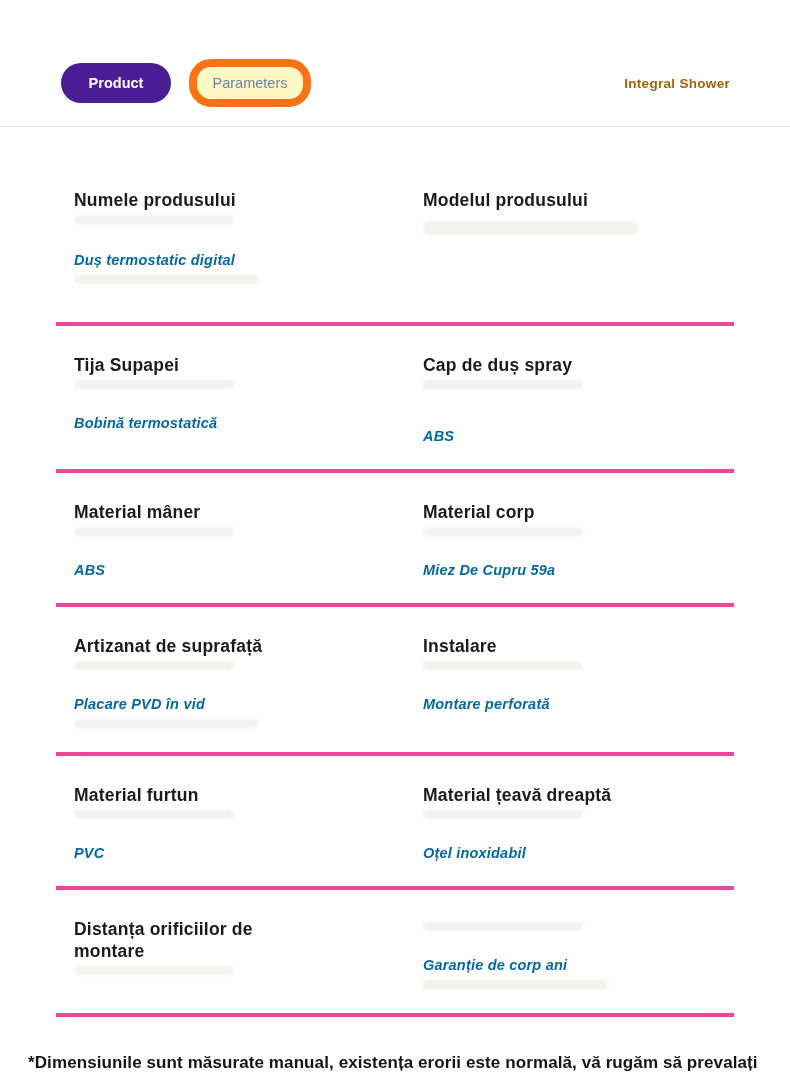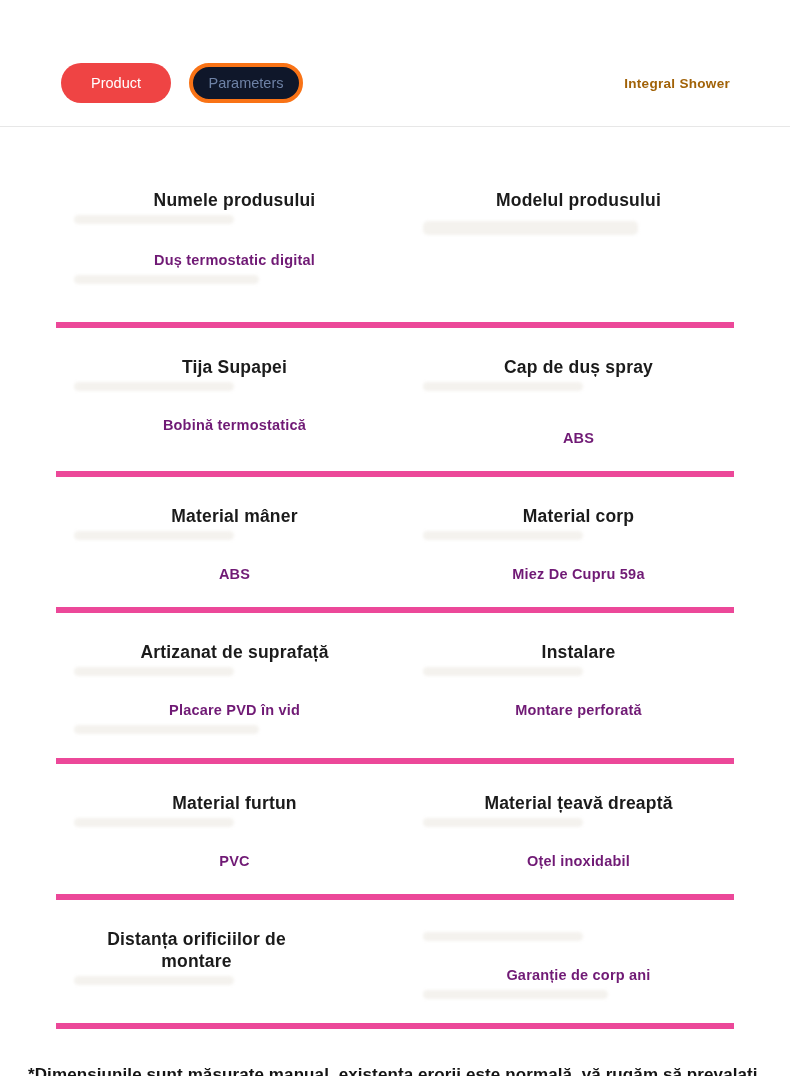--- a/index.html
+++ b/index.html
@@ -26,71 +26,71 @@
   .tab-pill {
     display: inline-flex;
     align-items: center;
     justify-content: center;
     border-radius: 22px;
     font-size: 14.5px;
     cursor: pointer;
     user-select: none;
   }
   .tab-pill.active {
-    background: #ef4444;
+    background: #4c1d95;
     color: #ffffff;
     width: 110px;
     height: 40px;
-    font-weight: 400;
+    font-weight: 700;
   }
   .tab-pill.inactive {
-    background: #0f172a;
+    background: #fef9c3;
     color: #6e82a6;
-    border: 4px solid #f97316;
+    border: 8px solid #f97316;
     width: 106px;
     height: 32px;
     margin-left: 18px;
     text-align: right;
   }
   .watermark {
     margin-left: auto;
     font-size: 13.5px;
     font-weight: bold;
     color: #a16207;
     letter-spacing: 0.3px;
   }
 
   
   .rows { padding: 0 56px; }
   .prow {
     display: grid;
     grid-template-columns: 1fr 1fr;
-    border-bottom: 6px solid #ec4899;
+    border-bottom: 4px solid #ec4899;
     padding: 28px 0 24px;
-    text-align: center;
   }
   .prow--first { padding: 62px 0 38px; }
   .prow--last  { }
   .pcell { padding-left: 18px; position: relative; }
   .pcell--right { padding-left: 28px; }
   .param-label {
     font-size: 17.5px;
     font-weight: bold;
     color: #1b1b1b;
     line-height: 22px;
     letter-spacing: 0.2px;
   }
   .label--narrow { max-width: 245px; }
   .param-value {
     font-size: 14.5px;
     font-weight: bold;
-    color: #701a75;
+    color: #0369a1;
     line-height: 18px;
     margin-top: 25px;
     letter-spacing: 0.2px;
+    font-style: italic;
   }
   .prow--first .param-value { margin-top: 27px; }
   .pcell--vlow .param-value { margin-top: 38px; }
   .ghost {
     height: 9px;
     border-radius: 5px;
     background: #f4f2ee;
     filter: blur(1.5px);
     margin-top: 4px;
   }

